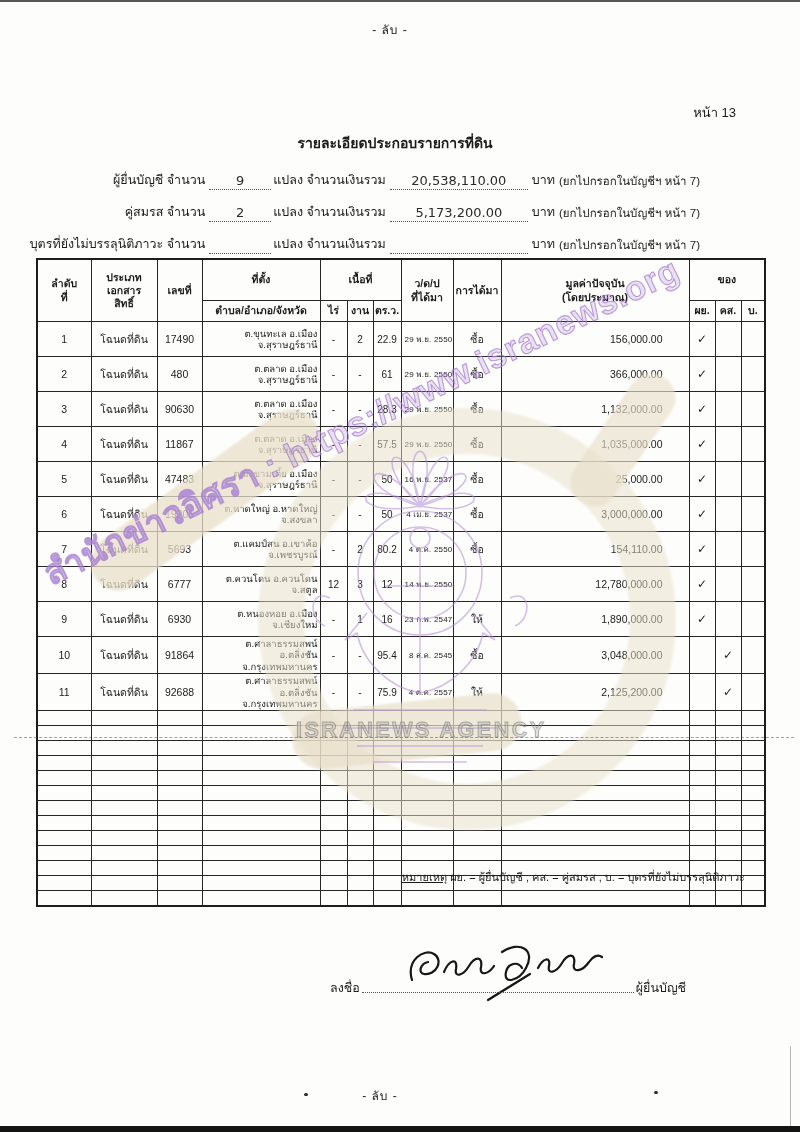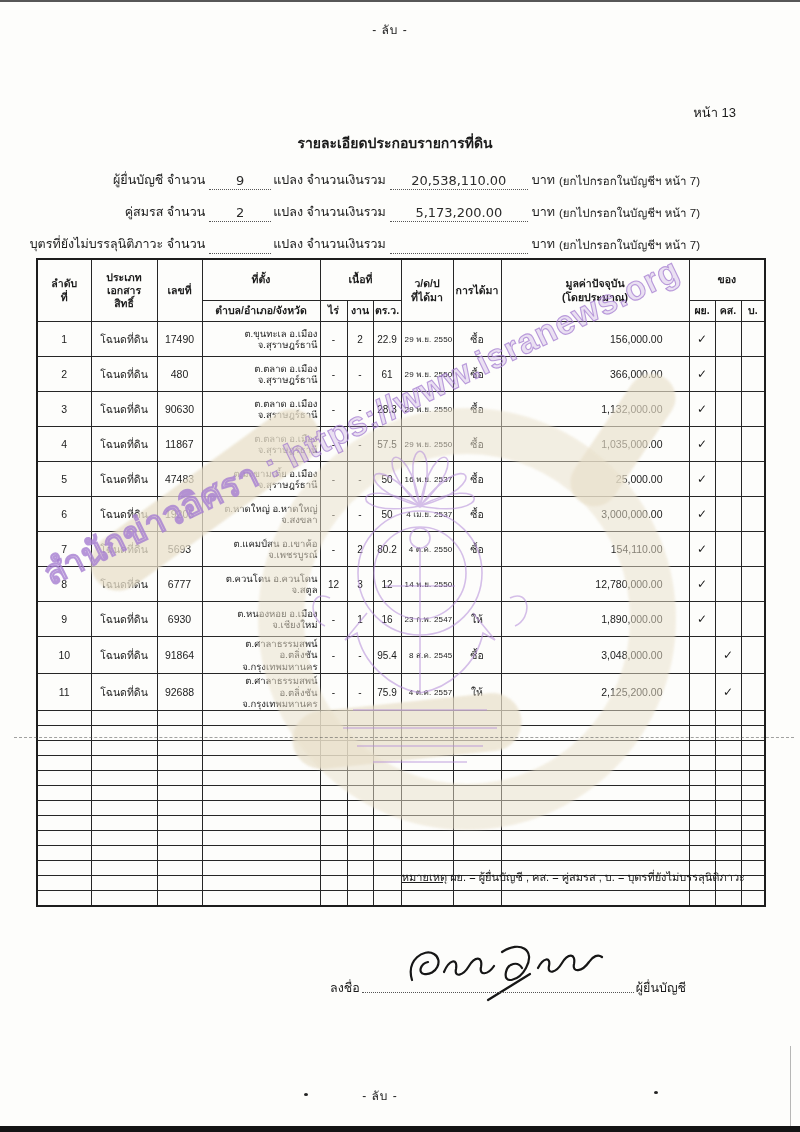--- a/index.html
+++ b/index.html
@@ -587,15 +587,16 @@
       <circle cx="175" cy="150" r="10"></circle>
       <path d="M175,160 L175,305"></path>
       <path d="M140,198 L210,198"></path>
       <path d="M175,305 C145,300 118,275 112,245 L100,252 L122,225"></path>
       <path d="M175,305 C205,300 232,275 238,245 L250,252 L228,225"></path>
       <path d="M108,322 L242,322 M98,340 L252,340 M112,358 L238,358 M128,374 L222,374"></path>
       <path d="M85,210 C65,200 62,230 80,238 M265,210 C285,200 288,230 270,238"></path>
     </g>
   </svg>
   <div class="wm wm-url">สำนักข่าวอิศรา : https://www.isranews.org</div>
+  <div class="wm wm-agency">ISRANEWS AGENCY</div>
   <div class="wm-fold"></div>
 
 </div>
 
 </body></html>

